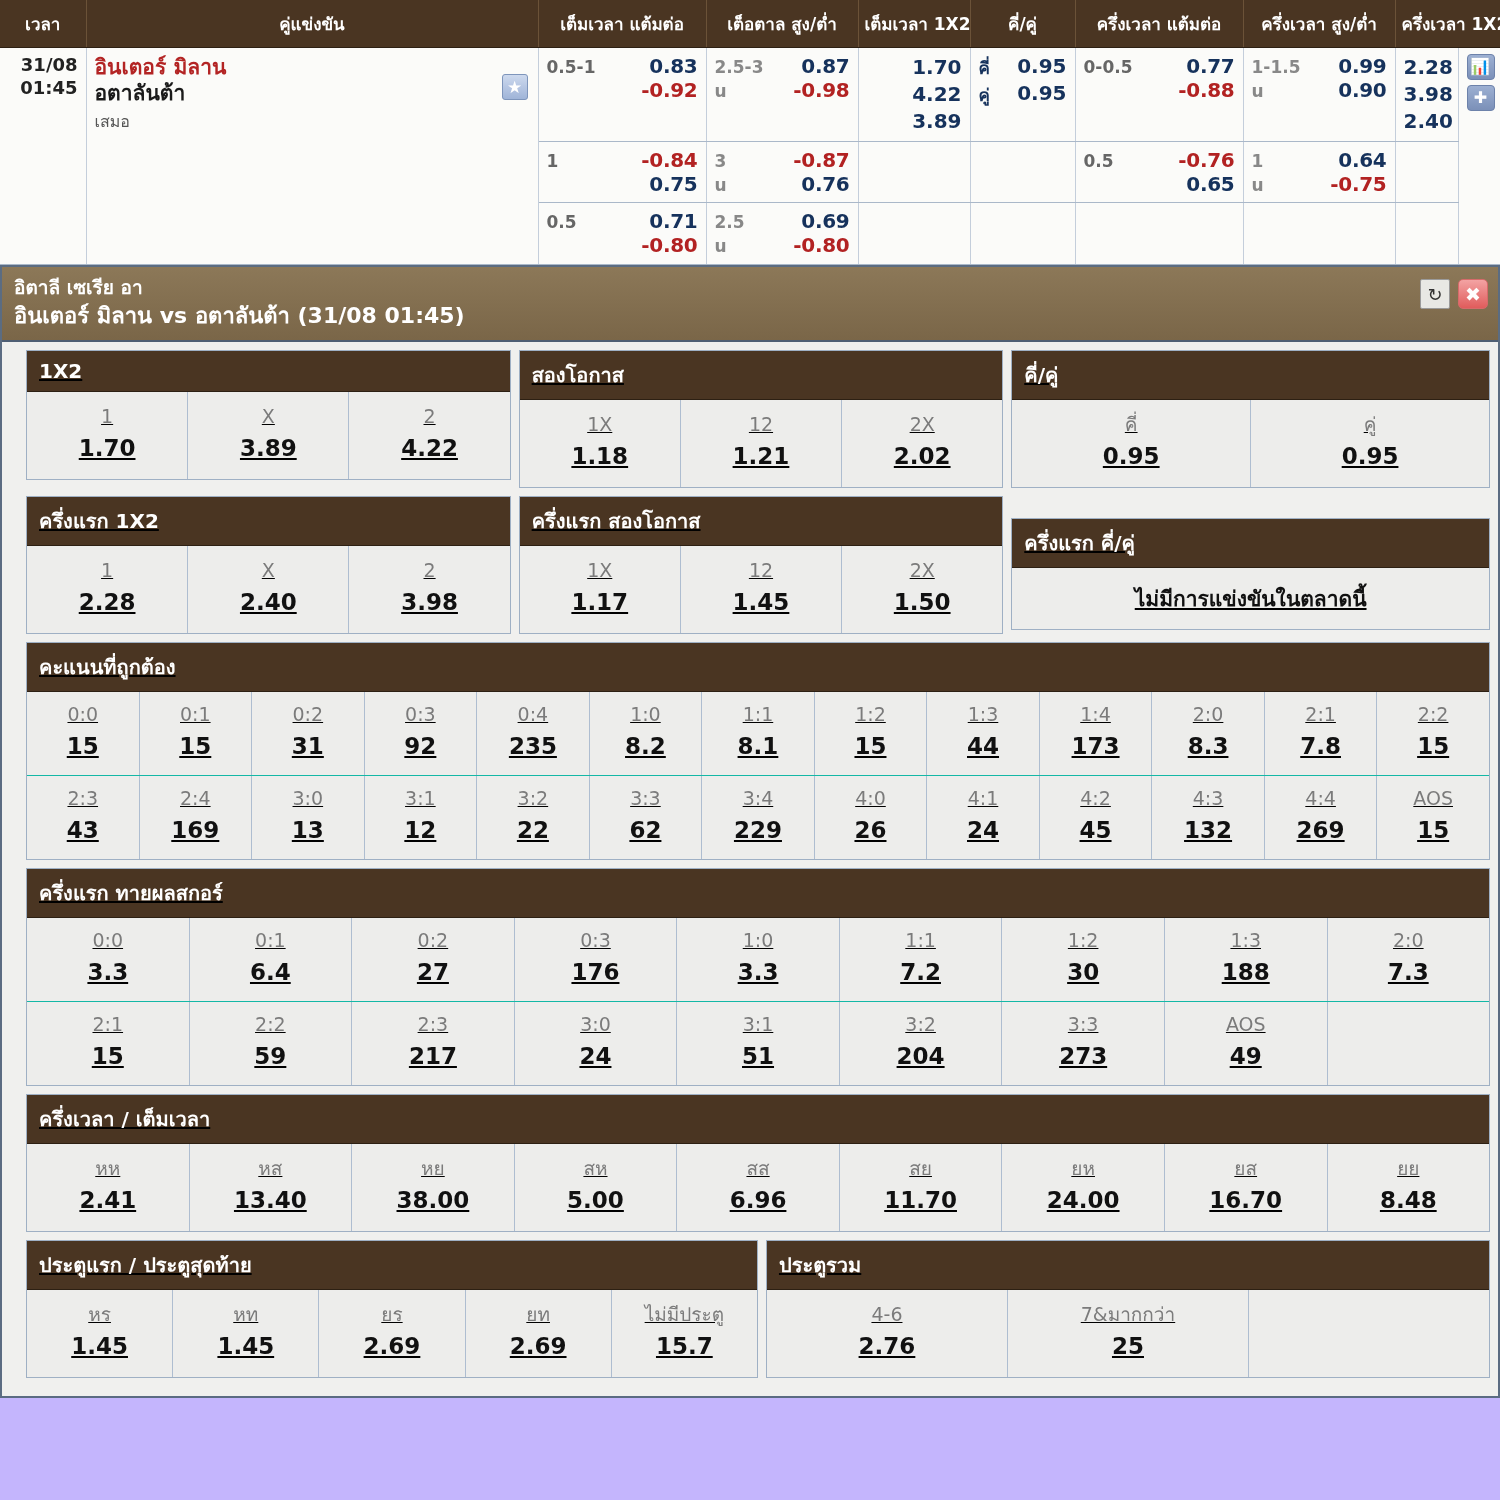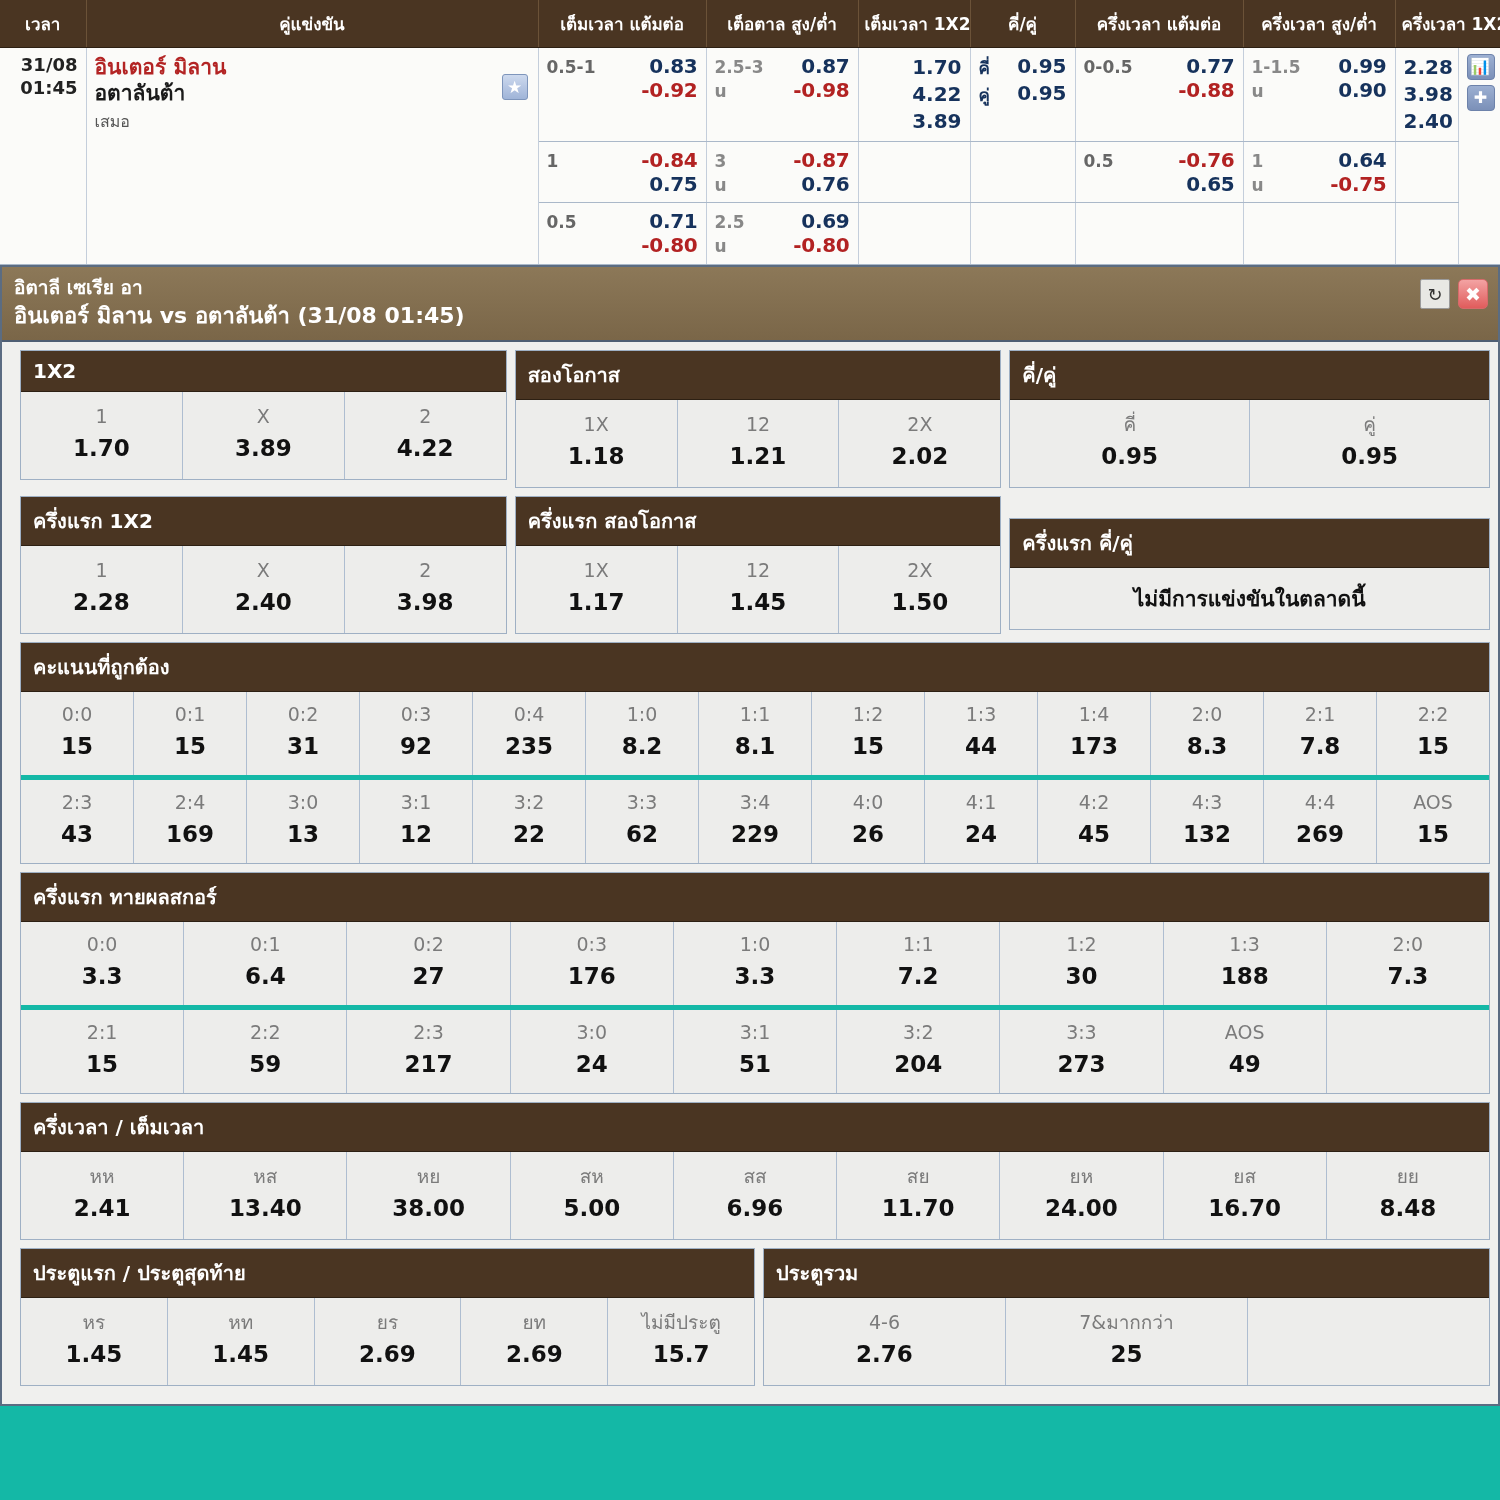--- a/index.html
+++ b/index.html
@@ -2,21 +2,21 @@
 <html><head>
 <meta charset="utf-8">
 <style>
   * { box-sizing: border-box; margin: 0; padding: 0; }
   html, body {
     width: 1500px; height: 1500px;
     background: #ffffff;
     font-family: "DejaVu Sans", "Liberation Sans", sans-serif;
     overflow: hidden;
   }
-  #root { width: 1500px; height: 1500px; position: relative; background:#14b8a6; }
+  #root { width: 1500px; height: 1500px; position: relative; background:#c4b5fd; }
 
   
   table.odds { width: 1500px; border-collapse: collapse; table-layout: fixed; }
   table.odds th {
     background: #4a3522;
     color: #ffffff;
     font-size: 17px;
     font-weight: bold;
     padding: 10px 6px;
     border-right: 1px solid #6b5238;
@@ -82,37 +82,37 @@
     display:flex; align-items:center; justify-content:center;
     font-size:18px; color:#333; border-radius:2px;
   }
   .btn-close {
     width:30px; height:30px; border:1px solid #d66a6a; border-radius:5px;
     background: linear-gradient(#f3a3a3,#e05c5c);
     display:flex; align-items:center; justify-content:center;
     color:#fff; font-size:19px; font-weight:bold; line-height:1;
   }
 
-  .panel-body { padding: 8px 8px 10px 18px; }
+  .panel-body { padding: 8px 8px 10px 24px; text-decoration: underline; }
   .row-flex { display:flex; gap: 8px; align-items: flex-start; margin-bottom: 8px; }
 
   .market { border:1px solid #9fb0c4; background:#fff; }
   .market-head {
     background:#4a3522; color:#fff; font-weight:bold; font-size:20px;
     padding:8px 12px; border-bottom: 1px solid #2d2013;
   }
   .market-grid { display:flex; }
   .mcell {
     flex:1; border-right:1px solid #aebdd0; background:#ededeb;
     text-align:center; padding:10px 2px 14px 2px; min-width:0;
   }
   .mcell:last-child { border-right:none; }
   .mcell .lab { color:#7b7b7b; font-size:19px; line-height:1.5; }
   .mcell .odd { color:#111; font-weight:bold; font-size:23px; line-height:1.5; }
-  .mrow { display:flex; border-bottom:5px solid #14b8a6; }
+  .mrow { display:flex; border-bottom:1px solid #14b8a6; }
   .mrow:last-child { border-bottom:none; }
   .mrow .mcell { padding:8px 2px 12px 2px; }
   .empty-market { background:#ededeb; text-align:center; padding:14px 4px; font-weight:bold; font-size:21px; color:#111; }
 
   .w1x2 { width: 490px; }
   .wdc  { width: 490px; }
   .woe  { width: 484px; }
   .wfull { width: 100%; }
   .wleft { width: 740px; }
   .wright { width: 732px; }

